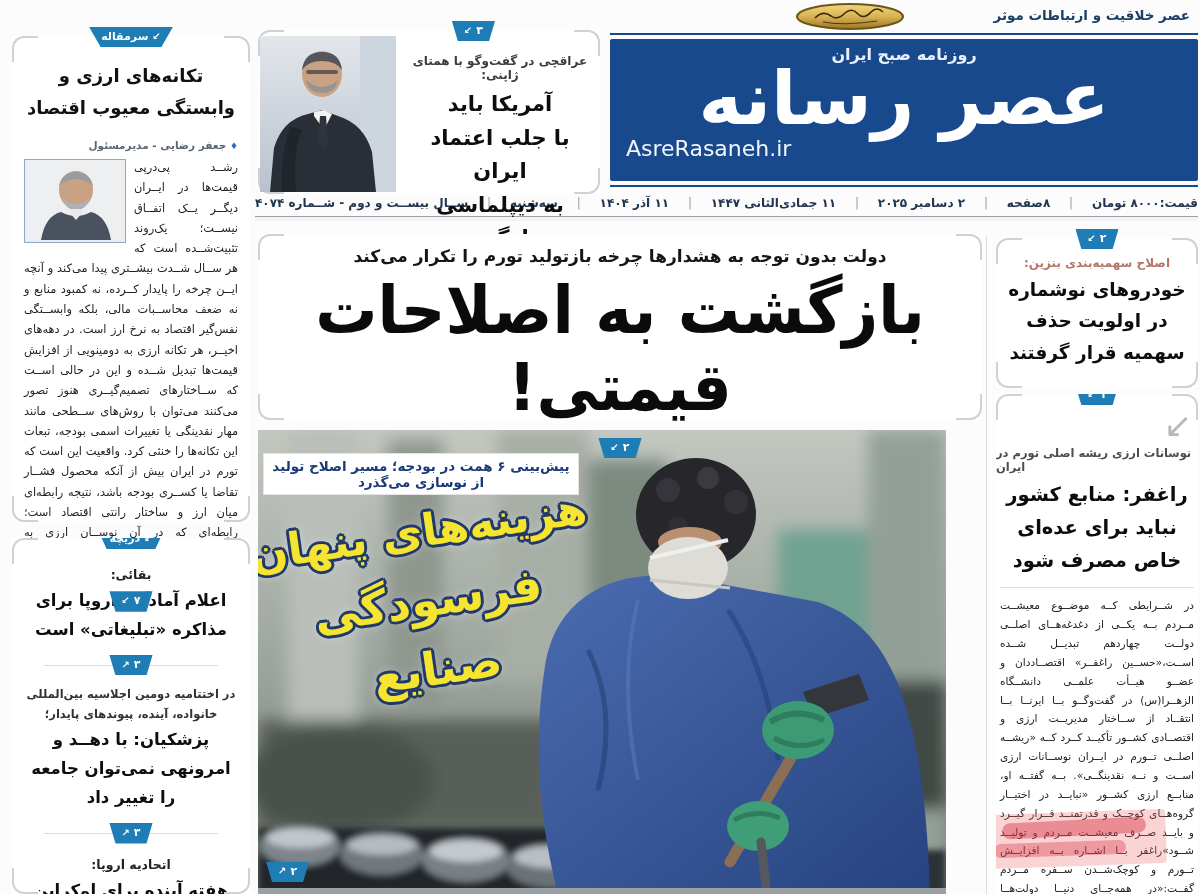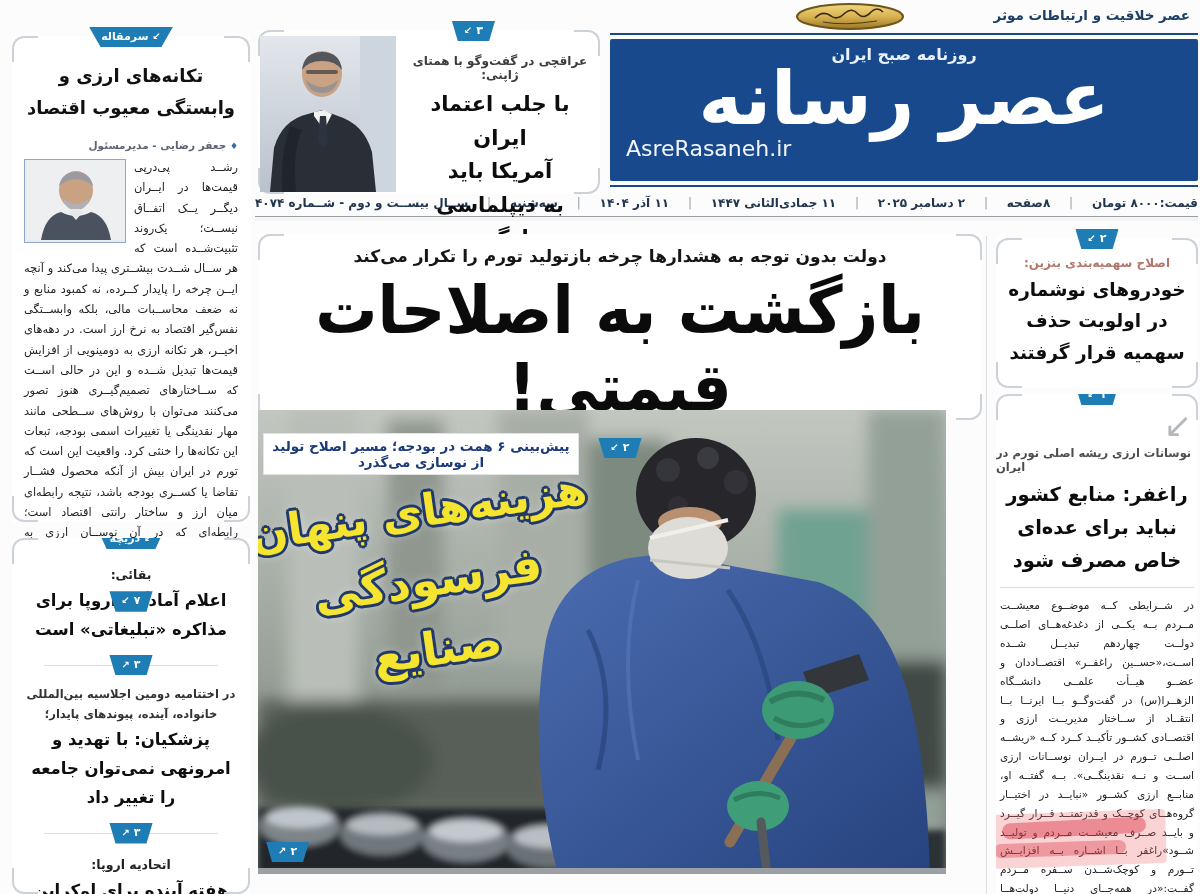--- a/index.html
+++ b/index.html
@@ -76,21 +76,21 @@
   #araghchi .photo{position:absolute;left:2px;top:6px;width:136px;height:156px;}
   #araghchi .txt{position:absolute;right:2px;top:24px;width:196px;text-align:center;}
   .a-kicker{font-size:12px;font-weight:bold;color:#3c3c3c;margin-bottom:6px;}
   .a-line{font-size:21px;font-weight:bold;line-height:1.6;color:#0d0d0d;}
   
   #mainhead{top:234px;left:258px;width:724px;height:186px;}
   .m-kicker{text-align:center;font-size:17px;font-weight:bold;color:#161616;padding-top:12px;}
   .m-title{text-align:center;font-size:62px;font-weight:bold;color:#0b0b0b;margin-top:10px;letter-spacing:-1px;transform:scaleY(1.06);}
   .m-badge{margin-top:16px;}
   
-  #photo{position:absolute;top:410px;left:258px;width:688px;height:464px;background:#737373;overflow:hidden;}
+  #photo{position:absolute;top:430px;left:258px;width:688px;height:464px;background:#737373;overflow:hidden;}
   .ph-caption{
     position:absolute;top:24px;left:6px;width:302px;background:#fff;
     color:#1b3a7a;font-size:13.5px;font-weight:bold;text-align:center;
     padding:4px 6px;box-shadow:0 0 0 1px #e4e4e4;
   }
   .ph-yellow{
     position:absolute;top:66px;left:0px;width:340px;
     transform:rotate(-8deg);
     text-align:center;color:#f5e430;font-weight:bold;
     text-shadow:2px 2px 0 #223a6b,-2px 2px 0 #223a6b,2px -2px 0 #223a6b,-2px -2px 0 #223a6b,3px 0 0 #223a6b,-3px 0 0 #223a6b,0 3px 0 #223a6b,0 -3px 0 #223a6b,0 0 12px rgba(255,255,255,.55);
@@ -213,21 +213,21 @@
     <div class="d-kicker">بقائی:</div>
     <div class="d-head">اعلام آمادگی اروپا برای مذاکره «تبلیغاتی» است</div>
     <div class="badge-row lined d-gap">
       <span class="pbadge">
         <span>۳</span>
         <span class="arr">↗</span>
       </span>
     </div>
     <div class="d-gap"></div>
     <div class="d-kicker small">در اختتامیه دومین اجلاسیه بین‌المللی خانواده، آینده، پیوندهای پایدار؛</div>
-    <div class="d-head">پزشکیان: با تهدید و امرونهی نمی‌توان جامعه را تغییر داد</div>
+    <div class="d-head">پزشکیان: با دهــد و امرونهی نمی‌توان جامعه را تغییر داد</div>
     <div class="badge-row lined d-gap">
       <span class="pbadge">
         <span>۳</span>
         <span class="arr">↗</span>
       </span>
     </div>
     <div class="d-gap"></div>
     <div class="d-kicker">اتحادیه اروپا:</div>
     <div class="d-head">هفته آینده برای اوکراین «سرنوشت‌ساز» است</div>
 
@@ -258,22 +258,22 @@
       <path d="M46,44 q16,14 32,0 q-3,13 -16,13 q-13,0 -16,-13Z" fill="#8f8f96" opacity="0.85"></path>
       <rect x="46" y="34" width="32" height="4" rx="2" fill="#3a3a40" opacity="0.7"></rect>
       <path d="M10,156 L14,112 q8,-28 34,-34 l14,-4 l16,6 q26,8 34,36 l4,40Z" fill="#2a2f37"></path>
       <path d="M54,76 l10,-2 l8,4 l-8,16 l-10,-14Z" fill="#f2f2f2"></path>
       <path d="M60,80 l6,0 l2,26 l-5,6 l-5,-8Z" fill="#2e3340"></path>
       <path d="M30,90 q-10,30 -8,66 l14,0 q-4,-40 6,-62Z" fill="#20242b"></path>
     </svg>
   </div>
   <div class="txt">
     <div class="a-kicker">عراقچی در گفت‌وگو با همتای ژاپنی:</div>
+    <div class="a-line">آمریکا باید</div>
     <div class="a-line">با جلب اعتماد ایران</div>
-    <div class="a-line">آمریکا باید</div>
     <div class="a-line">به دیپلماسی بازگردد</div>
   </div>
 </div>
 
 <div class="card" id="mainhead">
   <span class="corner tl"></span>
     <span class="corner tr"></span>
     <span class="corner bl"></span>
     <span class="corner br"></span>
   <div class="m-kicker">دولت بدون توجه به هشدارها چرخه بازتولید تورم را تکرار می‌کند</div>

